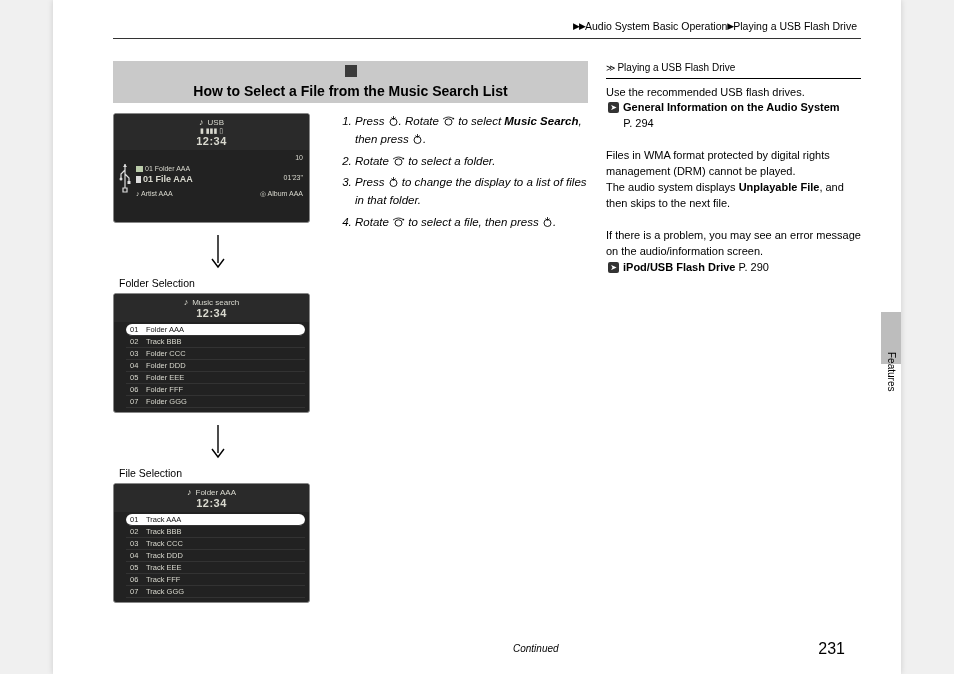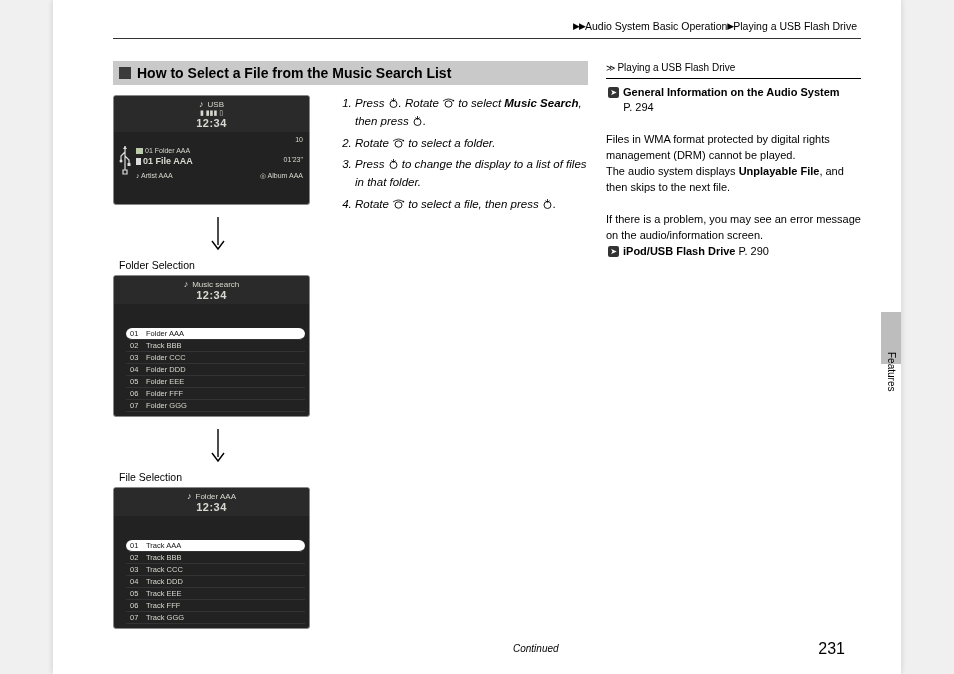--- a/index.html
+++ b/index.html
@@ -45,20 +45,21 @@
     line-height: 1.45;
   }
   .section-title {
     background: #c9c9c9;
     font-size: 14px;
     font-weight: bold;
     padding: 4px 6px;
     display: flex;
     align-items: center;
     gap: 6px;
+    flex-direction: column;
   }
   .section-title .sq {
     width: 12px;
     height: 12px;
     background: #3b3b3b;
     display: inline-block;
   }
   .left-content {
     display: flex;
     margin-top: 10px;
@@ -131,21 +132,20 @@
   .row1 {
     display: flex;
     justify-content: space-between;
     font-size: 7px;
     margin-bottom: 2px;
   }
   .foldericon { width:7px; height:6px; display:inline-block; background:#bca; margin-right:2px; vertical-align:-1px;}
   .fileicon   { width:5px; height:7px; display:inline-block; background:#ddd; margin-right:2px; vertical-align:-1px;}
   .screen-list {
     padding: 2px 4px 4px 12px;
-    margin-top: 22px;
   }
   .screen-list-row {
     display: flex;
     font-size: 7.5px;
     padding: 1px 4px;
     border-bottom: 1px solid #333;
   }
   .screen-list-row.sel {
     background: #fff;
     color: #111;
@@ -389,20 +389,21 @@
           </ol>
         </div>
       </div>
     </div>
 
     <div class="right-col">
       <div class="right-head">
         <span class="dbltri">≫</span>
           <span>Playing a USB Flash Drive</span>
       </div>
+      <div>Use the recommended USB flash drives.</div>
       <div class="ref-line">
         <span class="ref-mark">➤</span><span class="bold">General Information on the Audio System</span><br>
         &nbsp;&nbsp;&nbsp;&nbsp;&nbsp;<span>P. 294</span>
       </div>
       <br>
       <div>Files in WMA format protected by digital rights management (DRM) cannot be played.</div>
       <div><span>The audio system displays </span><b>Unplayable File</b><span>, and then skips to the next file.</span></div>
       <br>
       <div>If there is a problem, you may see an error message on the audio/information screen.</div>
       <div class="ref-line">

